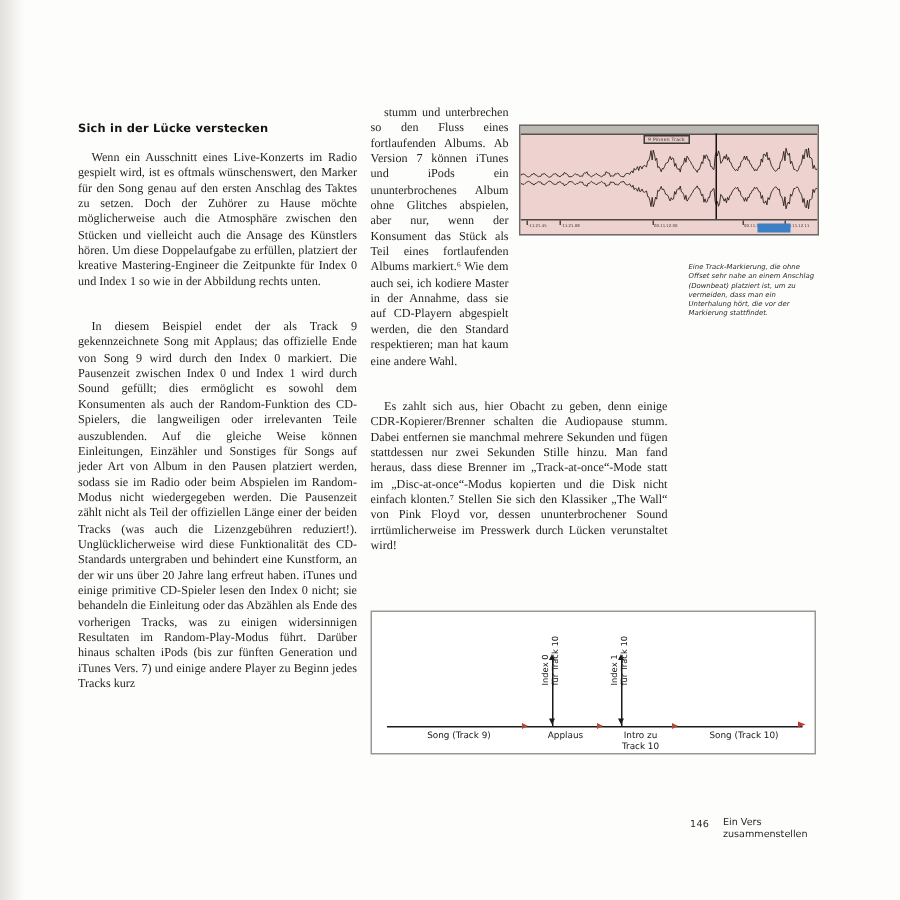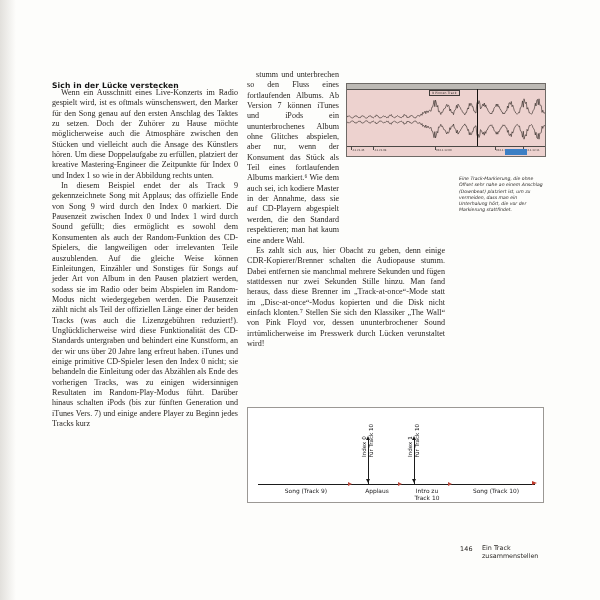--- a/index.html
+++ b/index.html
@@ -61,26 +61,26 @@
     -webkit-font-smoothing: antialiased;
   }
   .col p {
     margin: 0;
     text-indent: 9px;
   }
   .col p.first {
     text-indent: 9px;
   }
   .col p + p {
-    margin-top: 0;
+    margin-top: 20px;
   }
 
   #col-left {
     left: 52px;
-    top: 88px;
+    top: 100px;
     width: 186px;
   }
   #col-right {
     left: 247px;
     top: 70px;
     width: 198px;
   }
   #col-right .narrow {
     width: 92px;
   }
@@ -340,17 +340,17 @@
         <div class="segtick" style="left: 150px;"></div>
         <div class="seglabel" style="left: 154px; top: 80px; width: 50px;">Intro zu
 Track 10</div>
         <div class="segtick" style="left: 200px;"></div>
         <div class="seglabel" style="left: 204px; top: 80px; width: 88px;">Song   (Track   10)</div>
       </div>
   </div>
 
   <div class="folio">146</div>
   <div class="runninghead">
-    <div>Ein Track</div>
+    <div>Ein Vers</div>
     <div>zusammenstellen</div>
   </div>
 
 </div>
 
 </body></html>

